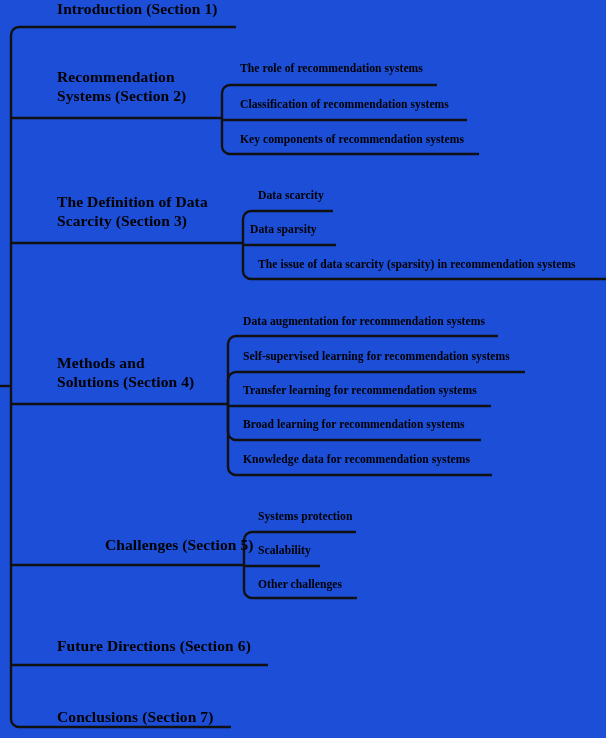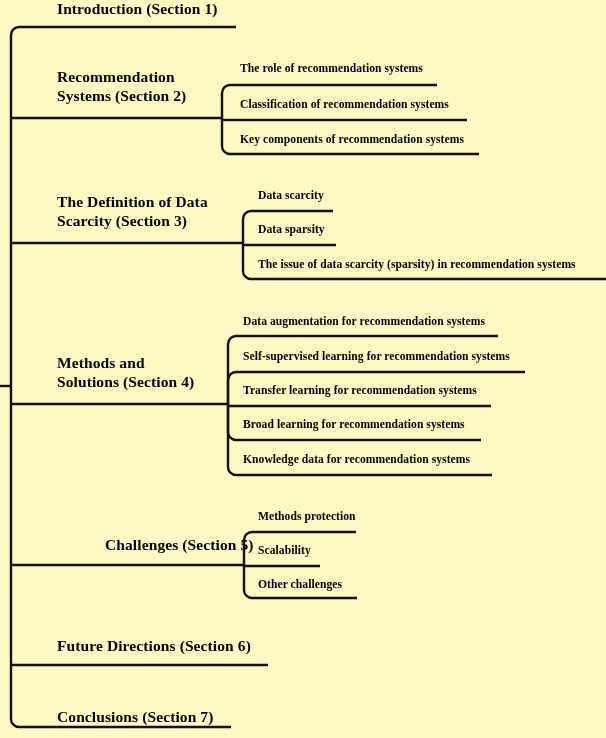--- a/index.html
+++ b/index.html
@@ -4,21 +4,21 @@
 <style>
   html, body {
     margin: 0;
     padding: 0;
     background: #ffffff;
   }
   #page {
     position: relative;
     width: 606px;
     height: 738px;
-    background: #fef9c3;
+    background: #1d4ed8;
     overflow: hidden;
     font-family: "Liberation Serif", "DejaVu Serif", serif;
   }
   #lines {
     position: absolute;
     left: 0;
     top: 0;
     width: 606px;
     height: 738px;
     pointer-events: none;
@@ -90,26 +90,26 @@
 
   <div class="node-label level1" style="left:57px; top:637px;">Future Directions (Section 6)</div>
 
   <div class="node-label level1" style="left:57px; top:708px;text-align:center;">Conclusions (Section 7)</div>
 
   <div class="node-label level2" style="left:240px; top:62px;">The role of recommendation systems</div>
   <div class="node-label level2" style="left:240px; top:98px;">Classification of recommendation systems</div>
   <div class="node-label level2" style="left:240px; top:133px;">Key components of recommendation systems</div>
 
   <div class="node-label level2" style="left:258px; top:189px;">Data scarcity</div>
-  <div class="node-label level2" style="left:258px; top:223px;">Data sparsity</div>
+  <div class="node-label level2" style="left:250px; top:223px;">Data sparsity</div>
   <div class="node-label level2" style="left:258px; top:258px;">The issue of data scarcity (sparsity) in recommendation systems</div>
 
   <div class="node-label level2" style="left:243px; top:315px;">Data augmentation for recommendation systems</div>
   <div class="node-label level2" style="left:243px; top:350px;">Self-supervised learning for recommendation systems</div>
   <div class="node-label level2" style="left:243px; top:418px;">Broad learning for recommendation systems</div>
   <div class="node-label level2" style="left:243px; top:384px;">Transfer learning for recommendation systems</div>
   <div class="node-label level2" style="left:243px; top:453px;">Knowledge data for recommendation systems</div>
 
-  <div class="node-label level2" style="left:258px; top:510px;">Methods protection</div>
+  <div class="node-label level2" style="left:258px; top:510px;">Systems protection</div>
   <div class="node-label level2" style="left:258px; top:544px;">Scalability</div>
   <div class="node-label level2" style="left:258px; top:578px;">Other challenges</div>
 
 </div>
 
 </body></html>

